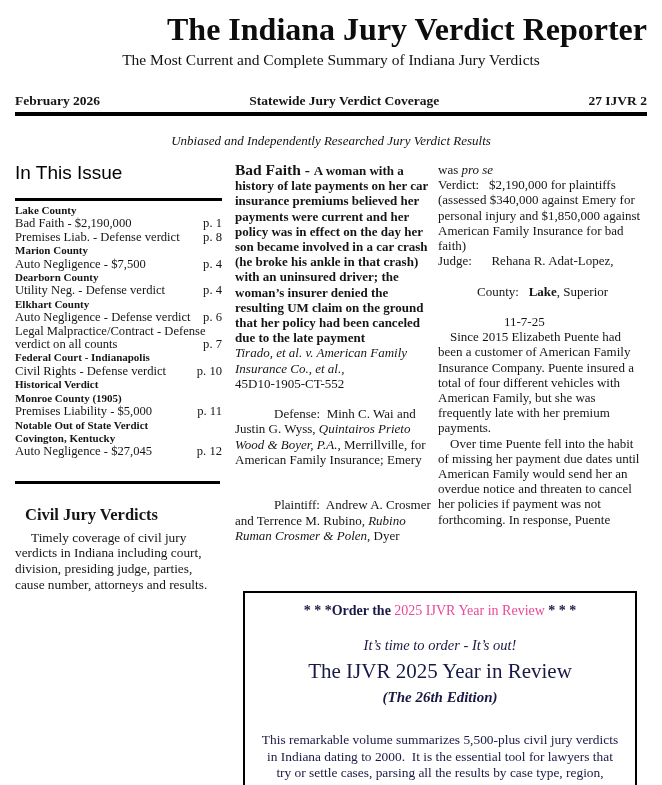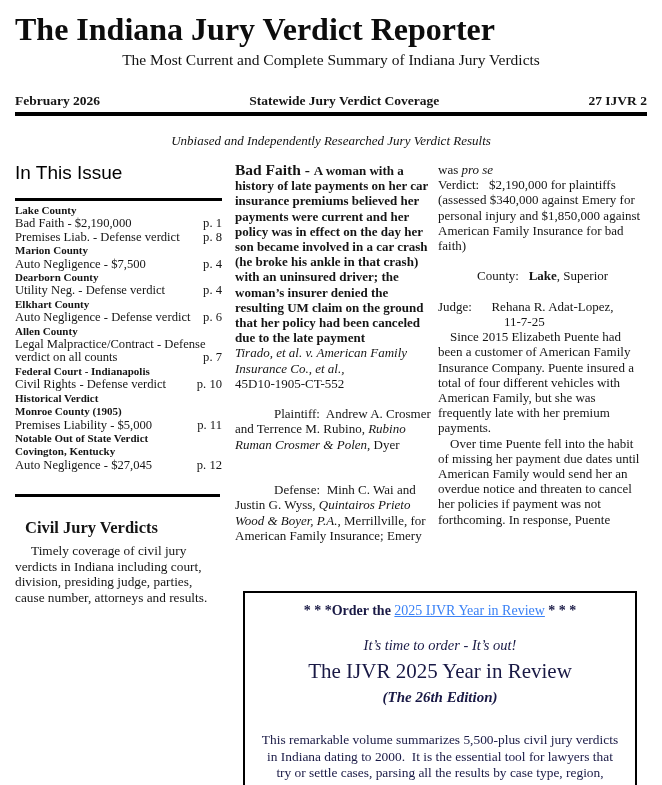--- a/index.html
+++ b/index.html
@@ -5,21 +5,21 @@
   * { margin:0; padding:0; box-sizing:border-box; }
   html,body { background:#ffffff; }
   body {
     width:662px; height:785px; overflow:hidden;
     font-family:"Liberation Serif", serif;
     color:#151515;
   }
   .page { padding:12px 15px 0 15px; }
 
   
-  .title { text-align:left; font-size:32px; font-weight:700; color:#0d0d0d; line-height:34px; }
+  .title { text-align:right; font-size:32px; font-weight:700; color:#0d0d0d; line-height:34px; }
   .subtitle { text-align:center; font-size:15.5px; margin-top:5px; color:#111; }
   .dateline {
     display:flex; justify-content:space-between; align-items:flex-end;
     font-weight:700; font-size:13.5px; margin-top:24px;
     border-bottom:4px solid #000; padding-bottom:3px;
   }
   .tagline { text-align:center; font-style:italic; font-size:13px; margin-top:17px; color:#111; }
 
   
   .main { display:flex; margin-top:13px; }
@@ -54,21 +54,21 @@
   
   .promo-box {
     border:2px solid #000; margin:33px 10px 0 8px; height:264px;
     text-align:center; color:#191945; padding-top:10px;
   }
   .promo-line1 { font-size:14px; }
   .promo-line2 { font-style:italic; font-size:14.5px; margin-top:18px; }
   .promo-line3 { font-size:21px; margin-top:5px; }
   .promo-line4 { font-style:italic; font-size:15px; margin-top:5px;font-weight:bold; }
   .promo-body { font-size:13.4px; line-height:16.4px; margin:26px 14px 0 14px; }
-  a { color:#3b82f6; text-decoration:underline; cursor:pointer; }
+  a { color:#ec4899; cursor:pointer; }
 </style>
 </head>
 <body>
 
 <div class="page">
 
   <div class="title">The Indiana Jury Verdict Reporter</div>
   <div class="subtitle">The Most Current and Complete Summary of Indiana Jury Verdicts</div>
 
   <div class="dateline">
@@ -101,21 +101,20 @@
           <div class="toc-county">Dearborn County</div>
           <div class="toc-entry">
             <span class="toc-label">Utility Neg. - Defense verdict</span>
             <span class="toc-page">p. 4</span>
           </div>
           <div class="toc-county">Elkhart County</div>
           <div class="toc-entry">
             <span class="toc-label">Auto Negligence - Defense verdict</span>
             <span class="toc-page">p. 6</span>
           </div>
-          <div class="toc-county">Allen County</div>
           <div class="toc-entry">
             <span class="toc-label">Legal Malpractice/Contract - Defense</span>
             <span class="toc-page"></span>
           </div>
           <div class="toc-entry">
             <span class="toc-label">verdict on all counts</span>
             <span class="toc-page">p. 7</span>
           </div>
           <div class="toc-county">Federal Court - Indianapolis</div>
           <div class="toc-entry">
@@ -143,36 +142,36 @@
     <div class="right-wrap">
       <div class="article-cols">
 
         <div class="col-mid art">
           <div>
             <span class="art-heading">Bad Faith - </span><span class="art-lede">A woman with a history of late payments on her car insurance premiums believed her payments were current and her policy was in effect on the day her son became involved in a car crash (he broke his ankle in that crash) with an uninsured driver; the woman’s insurer denied the resulting UM claim on the ground that her policy had been canceled due to the late payment</span>
           </div>
           <div class="italic">Tirado, et al. v. American Family Insurance Co., et al.,</div>
           <div>45D10-1905-CT-552</div>
           <div class="prewrap">
-            <span>Plaintiff:  Andrew A. Crosmer and Terrence M. Rubino, </span><span class="italic">Rubino Ruman Crosmer &amp; Polen</span><span>, Dyer</span>
+            <span>Defense:  Minh C. Wai and Justin G. Wyss, </span><span class="italic">Quintairos Prieto Wood &amp; Boyer, P.A.</span><span>, Merrillville, for American Family Insurance; Emery</span>
           </div>
           <div class="prewrap">
-            <span>Defense:  Minh C. Wai and Justin G. Wyss, </span><span class="italic">Quintairos Prieto Wood &amp; Boyer, P.A.</span><span>, Merrillville, for American Family Insurance; Emery</span>
+            <span>Plaintiff:  Andrew A. Crosmer and Terrence M. Rubino, </span><span class="italic">Rubino Ruman Crosmer &amp; Polen</span><span>, Dyer</span>
           </div>
         </div>
 
         <div class="col-right art">
           <div>
             <span>was </span><span class="italic">pro se</span>
           </div>
           <div class="prewrap">Verdict:   $2,190,000 for plaintiffs (assessed $340,000 against Emery for personal injury and $1,850,000 against American Family Insurance for bad faith)</div>
+          <div class="prewrap">Judge:      Rehana R. Adat-Lopez,</div>
           <div class="prewrap">
             <span>County:   </span><span class="bold">Lake</span><span>, Superior</span>
           </div>
-          <div class="prewrap">Judge:      Rehana R. Adat-Lopez,</div>
           <div class="judge-date">11-7-25</div>
           <div class="body-para">Since 2015 Elizabeth Puente had been a customer of American Family Insurance Company. Puente insured a total of four different vehicles with American Family, but she was frequently late with her premium payments.</div>
           <div class="body-para">Over time Puente fell into the habit of missing her payment due dates until American Family would send her an overdue notice and threaten to cancel her policies if payment was not forthcoming. In response, Puente</div>
         </div>
       </div>
 
       <div class="promo-box">
         <div class="promo-line1">
           <span class="bold">* * *Order the </span><a>2025 IJVR Year in Review</a><span class="bold"> * * *</span>
         </div>

